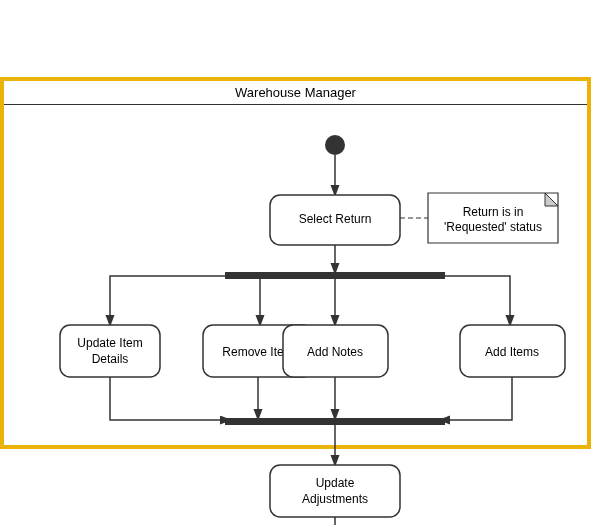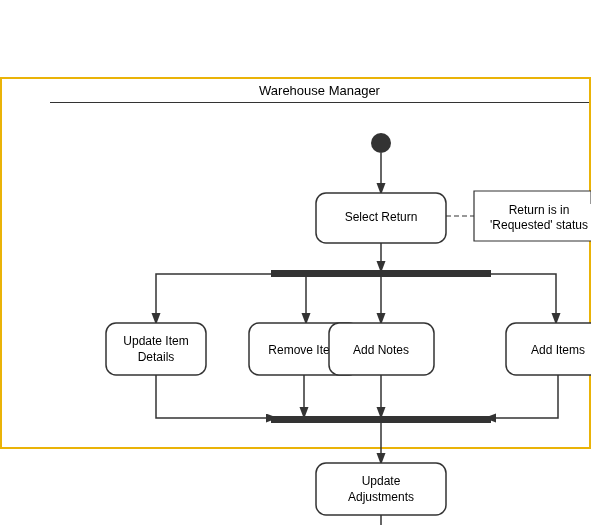--- a/index.html
+++ b/index.html
@@ -9,24 +9,23 @@
       background: #fff;
       display: flex;
       justify-content: center;
       align-items: center;
       width: 591px;
       height: 525px;
     }
     .diagram-container {
       width: 591px;
       height: 372px;
-      border: 2px solid #eab308;
+      border: 4px solid #eab308;
       position: relative;
       background: #fff;
-      padding-left: 48px;
     }
     .title-bar {
       text-align: center;
       padding: 4px 0;
       font-size: 13px;
       border-bottom: 1px solid #333;
     }
     .diagram-area {
       position: relative;
       width: 100%;

